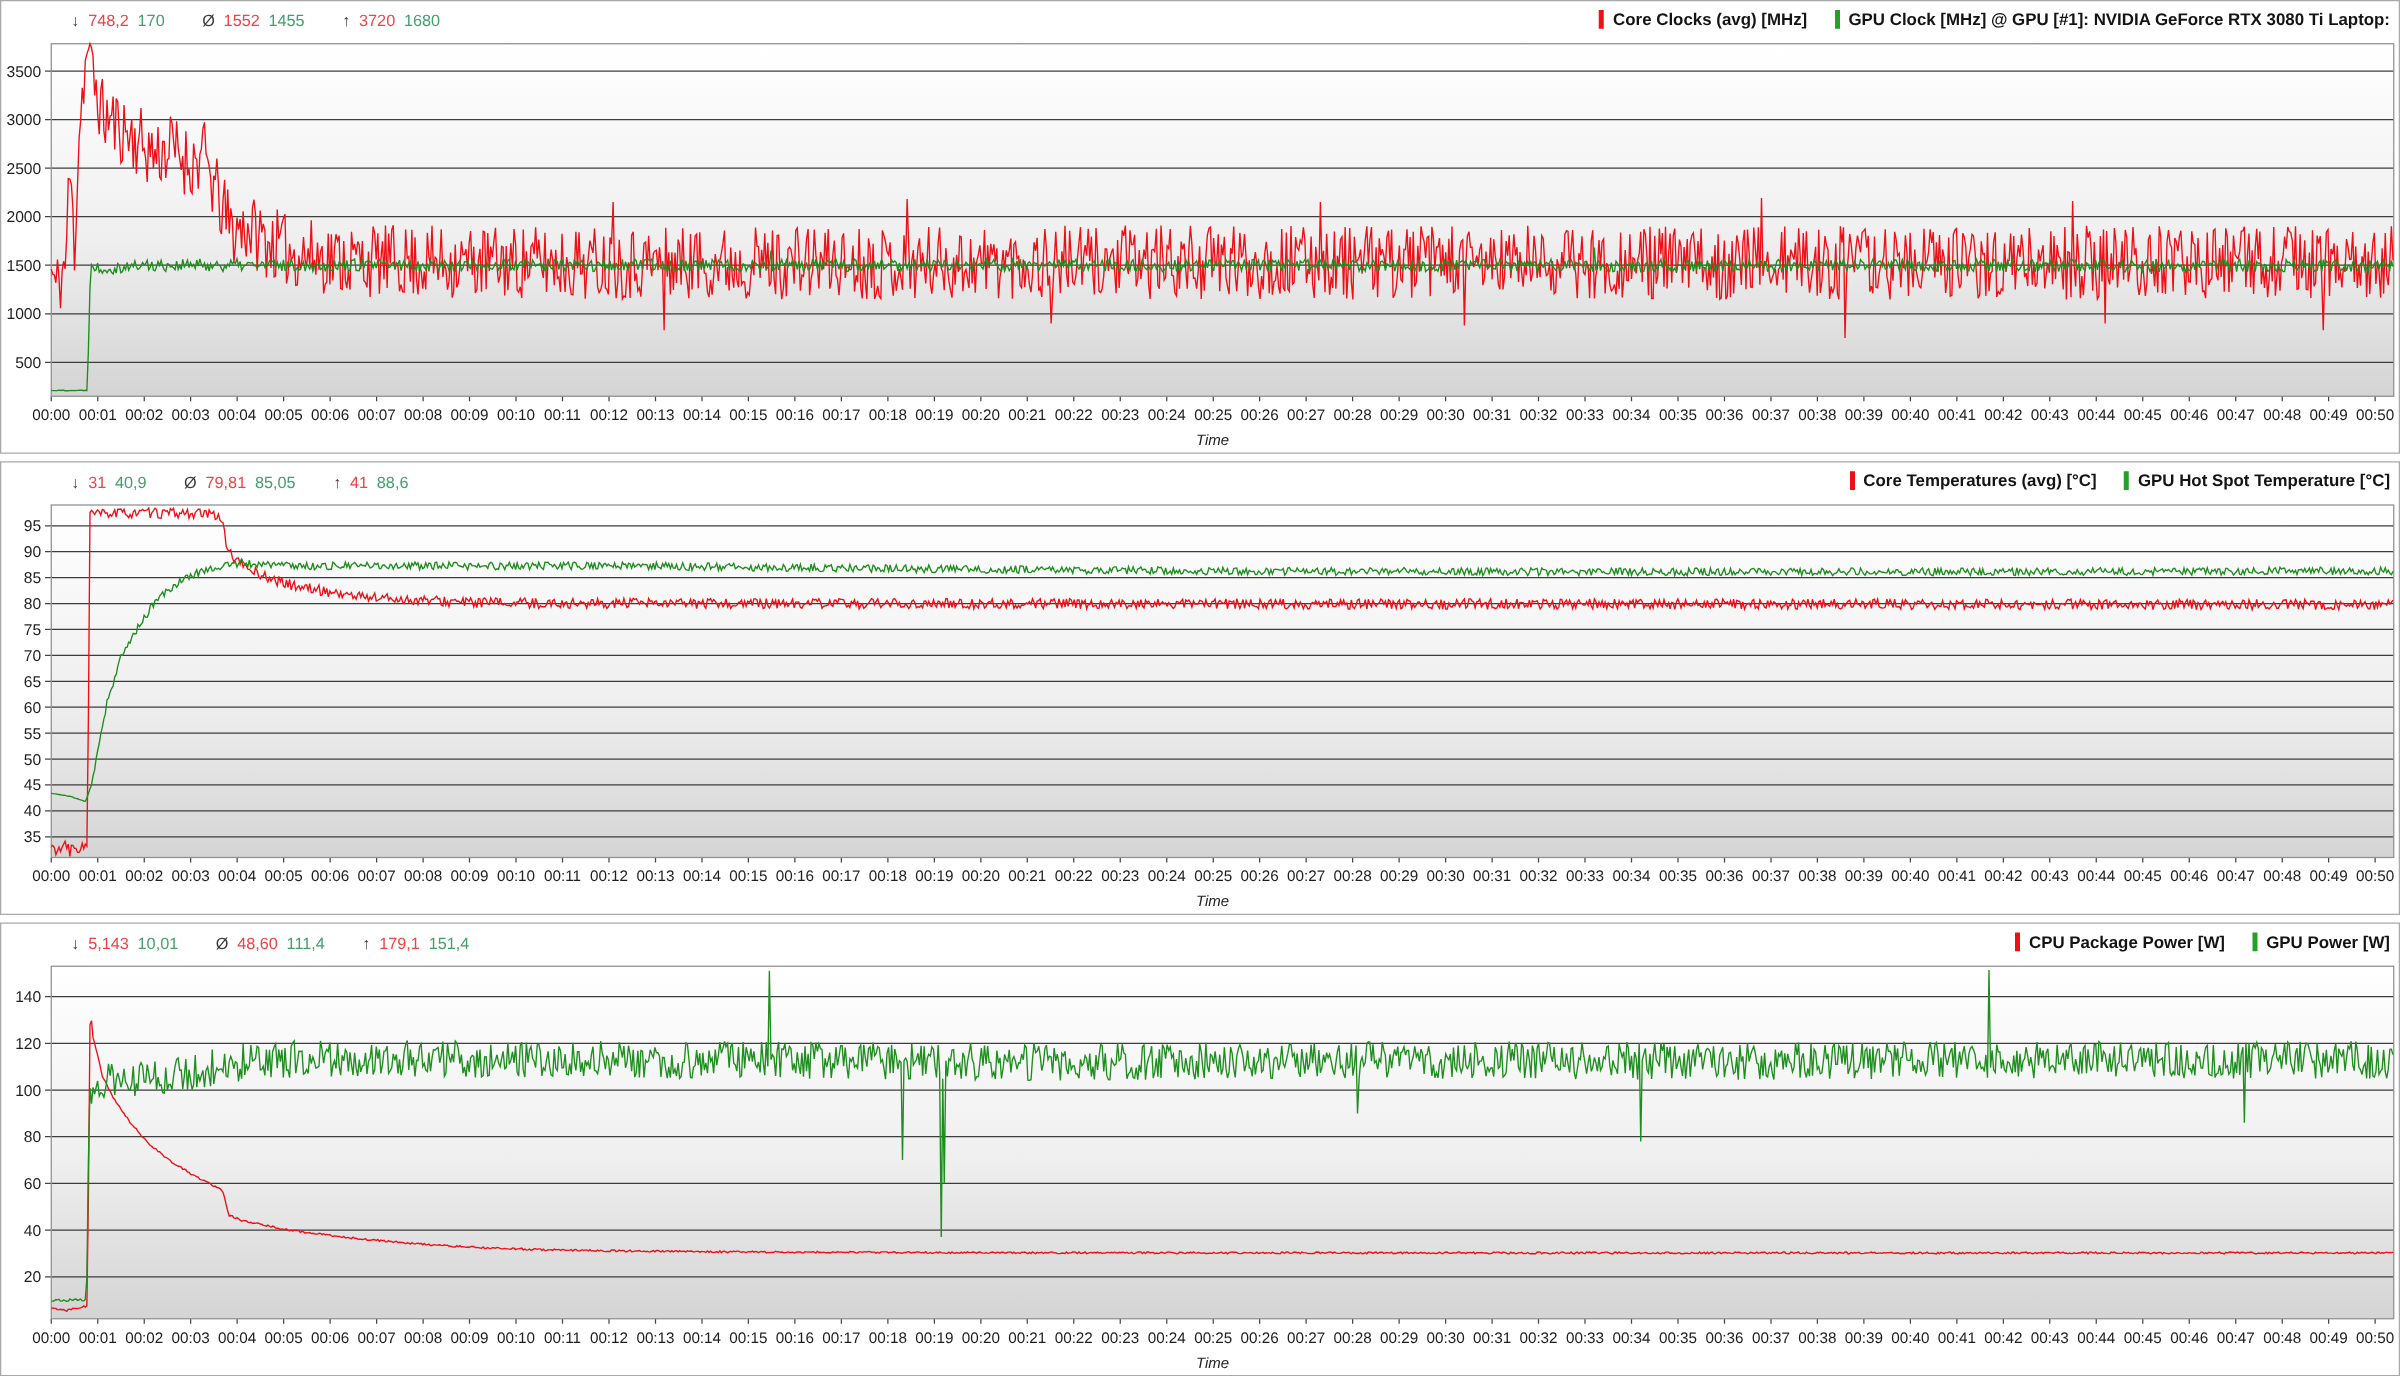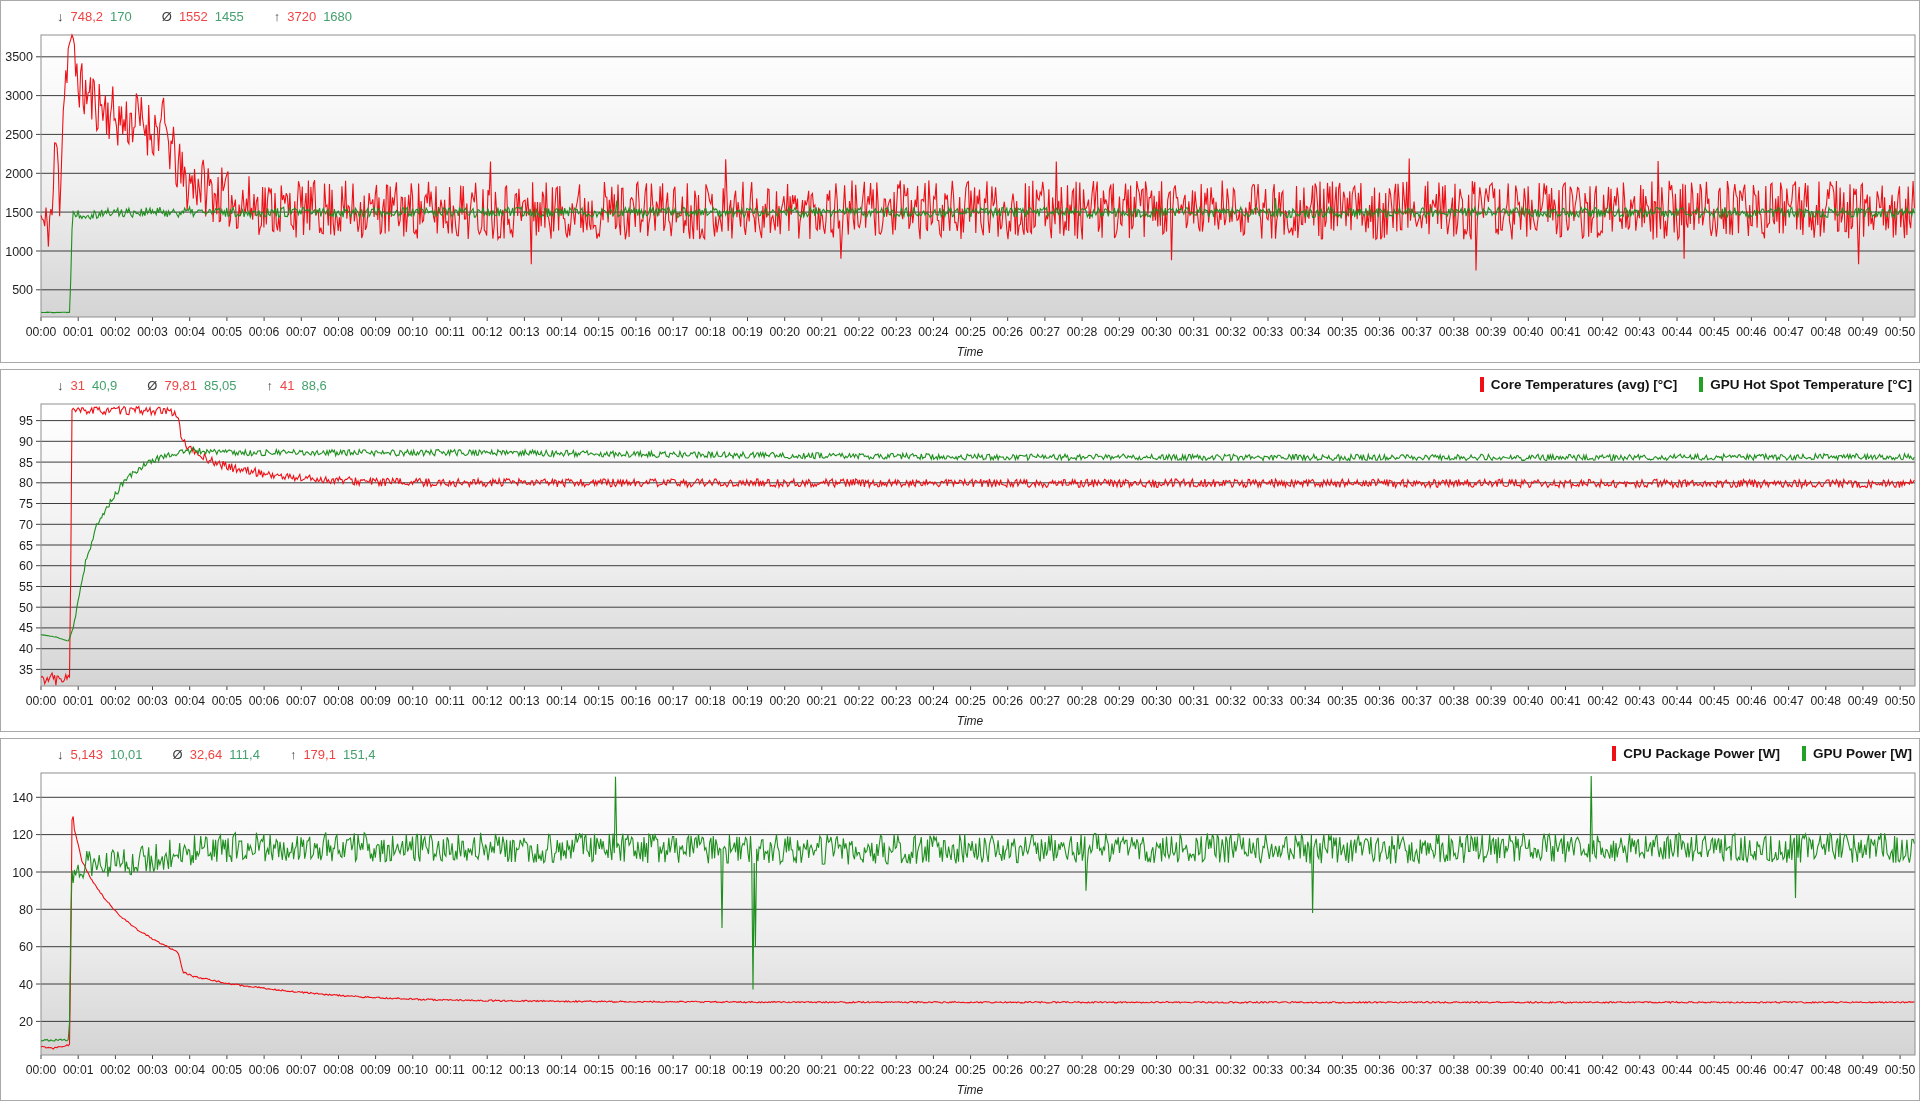--- a/index.html
+++ b/index.html
@@ -43,20 +43,30 @@
         </span>
         <span class="stat">
           <span class="sym">Ø</span>
           <span class="sv-red">1552</span>
           <span class="sv-green">1455</span>
         </span>
         <span class="stat">
           <span class="sym">↑</span>
           <span class="sv-red">3720</span>
           <span class="sv-green">1680</span>
+        </span>
+      </div>
+      <div class="legend">
+        <span class="leg">
+          <span class="mark" style="background: rgb(238, 16, 22);"></span>
+          <span>Core Clocks (avg) [MHz]</span>
+        </span>
+        <span class="leg">
+          <span class="mark" style="background: rgb(35, 161, 39);"></span>
+          <span>GPU Clock [MHz] @ GPU [#1]: NVIDIA GeForce RTX 3080 Ti Laptop:</span>
         </span>
       </div>
     </div>
     <svg class="plot" width="1920" height="318">
         <defs>
           <linearGradient id="grad0" x1="0" y1="0" x2="0" y2="1">
             <stop offset="0%" stop-color="#ffffff"></stop>
             <stop offset="55%" stop-color="#efefef"></stop>
             <stop offset="100%" stop-color="#d4d4d4"></stop>
           </linearGradient>
@@ -382,21 +392,21 @@
   <div class="panel" id="panel-power">
     <div class="hdr">
       <div class="stats">
         <span class="stat">
           <span class="sym">↓</span>
           <span class="sv-red">5,143</span>
           <span class="sv-green">10,01</span>
         </span>
         <span class="stat">
           <span class="sym">Ø</span>
-          <span class="sv-red">32,64</span>
+          <span class="sv-red">48,60</span>
           <span class="sv-green">111,4</span>
         </span>
         <span class="stat">
           <span class="sym">↑</span>
           <span class="sv-red">179,1</span>
           <span class="sv-green">151,4</span>
         </span>
       </div>
       <div class="legend">
         <span class="leg">

